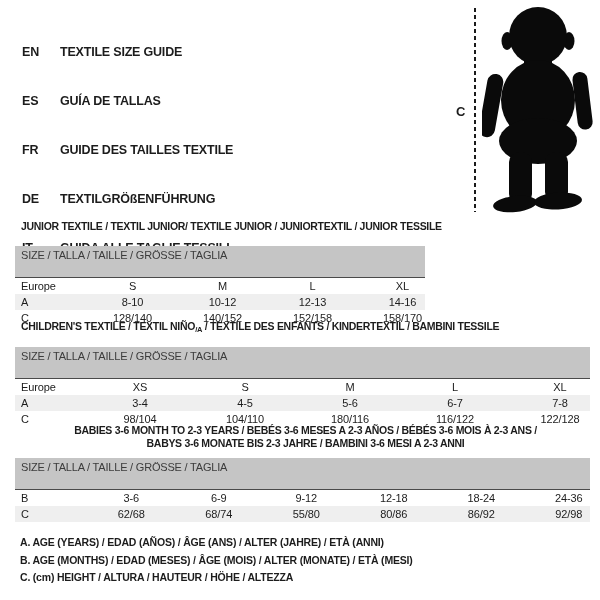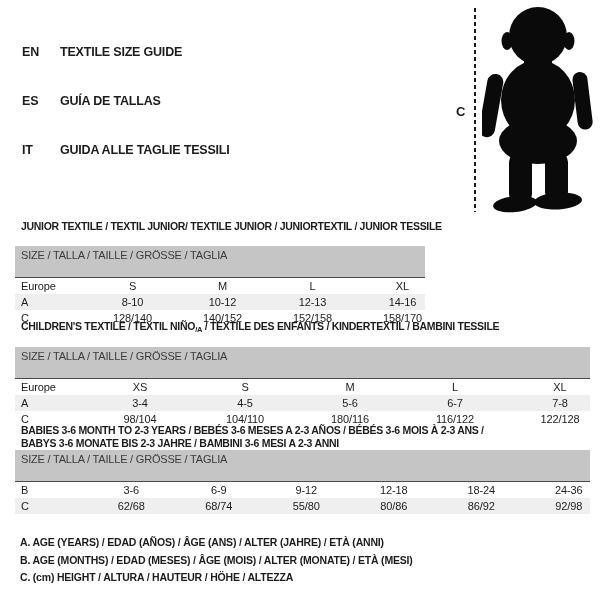--- a/index.html
+++ b/index.html
@@ -22,21 +22,21 @@
     font-weight:bold; font-size:13px; }
   .toddler { position:absolute; left:482px; top:4px; }
 
   
   .sizetable { position:absolute; left:15px; }
   .t1 { top:220px; width:410px; }
   .t2 { top:320px; width:575px; }
   .t3 { top:424px; width:575px; }
   .tbl-title { font-weight:bold; font-size:10.5px; letter-spacing:-0.3px;
     line-height:13px; padding-left:6px; white-space:nowrap; margin-bottom:13px; }
-  .t3 .tbl-title { margin-bottom:0; }
+  .t3 .tbl-title { margin-bottom:8px;text-align:center; }
   .tbl-title .sub { font-size:7.5px; position:relative; top:2px; }
   .size-bar { height:32px; line-height:18px; background:#c5c5c5;
     border-bottom:1px solid #4a4a4a; padding-left:6px; font-size:11px;
     letter-spacing:-0.2px; color:#3b3b3b; box-sizing:border-box; }
   .trow { display:flex; height:16px; line-height:16px; font-size:11px;
     letter-spacing:-0.1px;gap:45px; }
   .trow.shaded { background:#efefef; }
   .rlabel { flex:0 0 50px; width:50px; padding-left:6px; box-sizing:border-box; }
   .cell { flex:1 1 0; text-align:center; }
 
@@ -51,20 +51,28 @@
 <div class="canvas">
 
   <div class="lang-block">
     <div class="lang-row">
       <span class="lang-code">EN</span>
       <span class="lang-title">TEXTILE SIZE GUIDE</span>
     </div>
     <div class="lang-row">
       <span class="lang-code">ES</span>
       <span class="lang-title">GUÍA DE TALLAS</span>
+    </div>
+    <div class="lang-row">
+      <span class="lang-code">FR</span>
+      <span class="lang-title">GUIDE DES TAILLES TEXTILE</span>
+    </div>
+    <div class="lang-row">
+      <span class="lang-code">DE</span>
+      <span class="lang-title">TEXTILGRÖßENFÜHRUNG</span>
     </div>
     <div class="lang-row">
       <span class="lang-code">IT</span>
       <span class="lang-title">GUIDA ALLE TAGLIE TESSILI</span>
     </div>
   </div>
 
   <div class="measure-line"></div>
   <div class="measure-label">C</div>
   <svg class="toddler" width="112" height="212" viewBox="0 0 112 212" fill="#0a0a0a" xmlns="http://www.w3.org/2000/svg">

